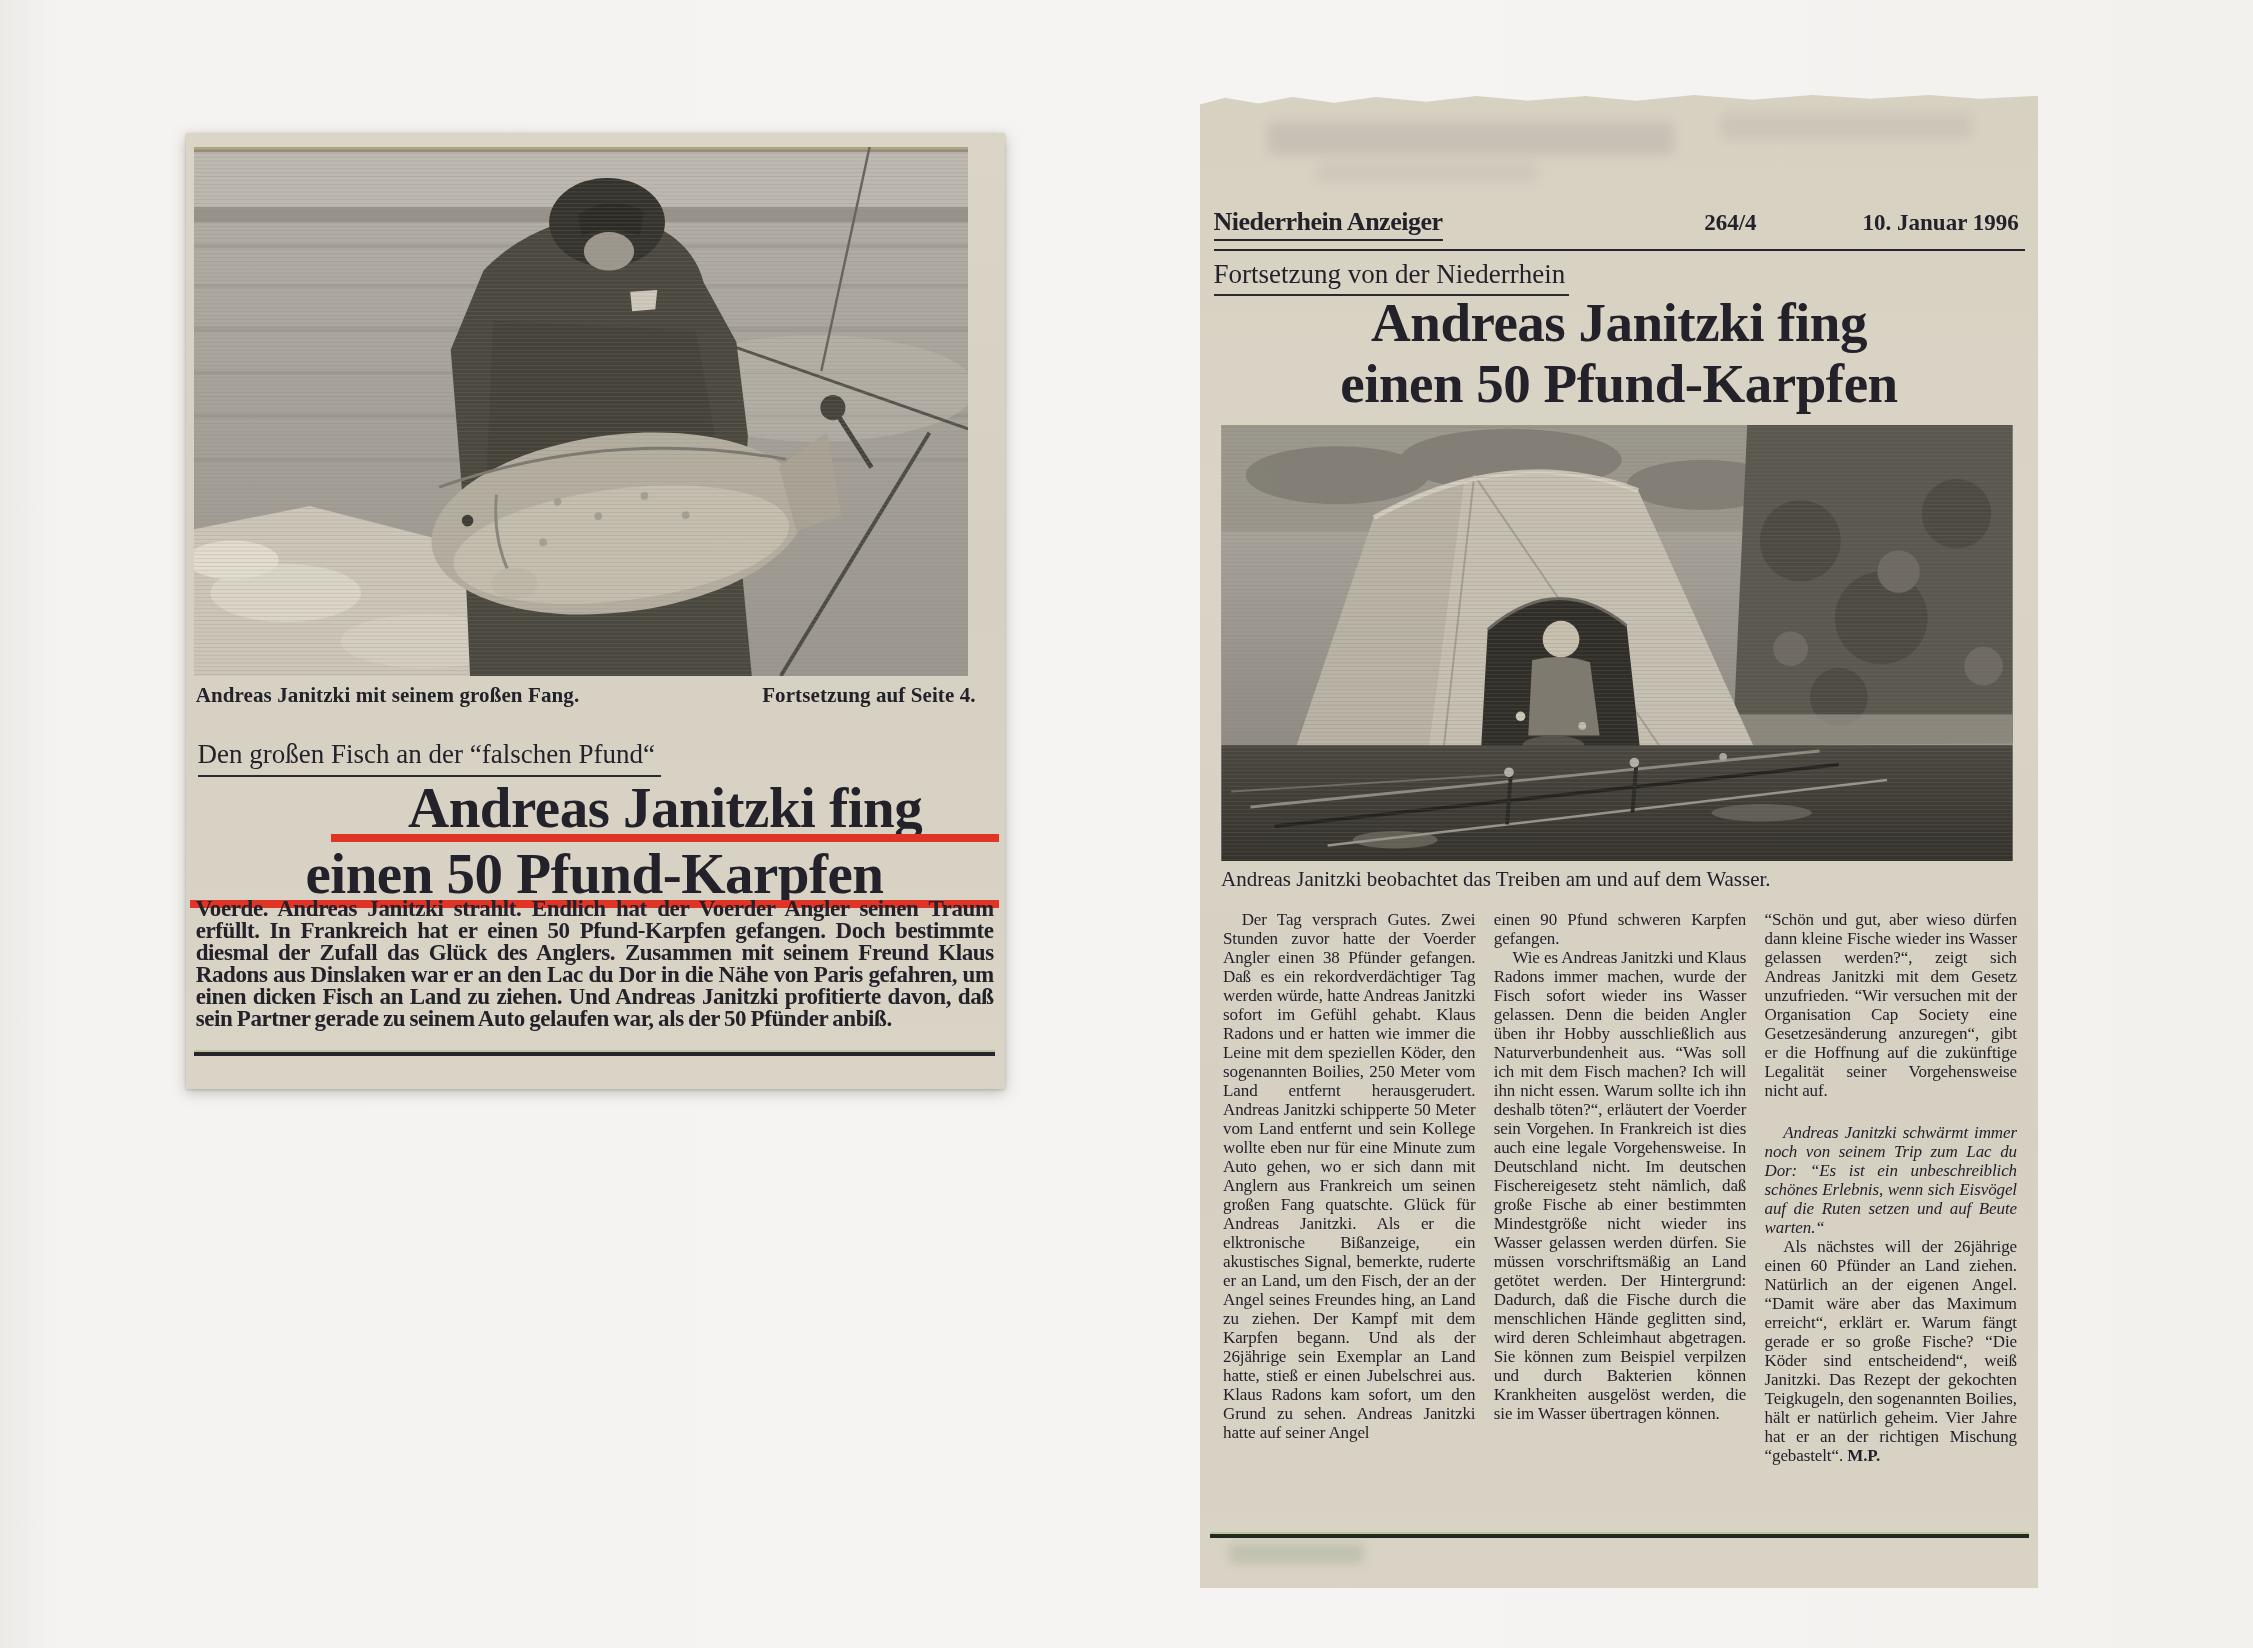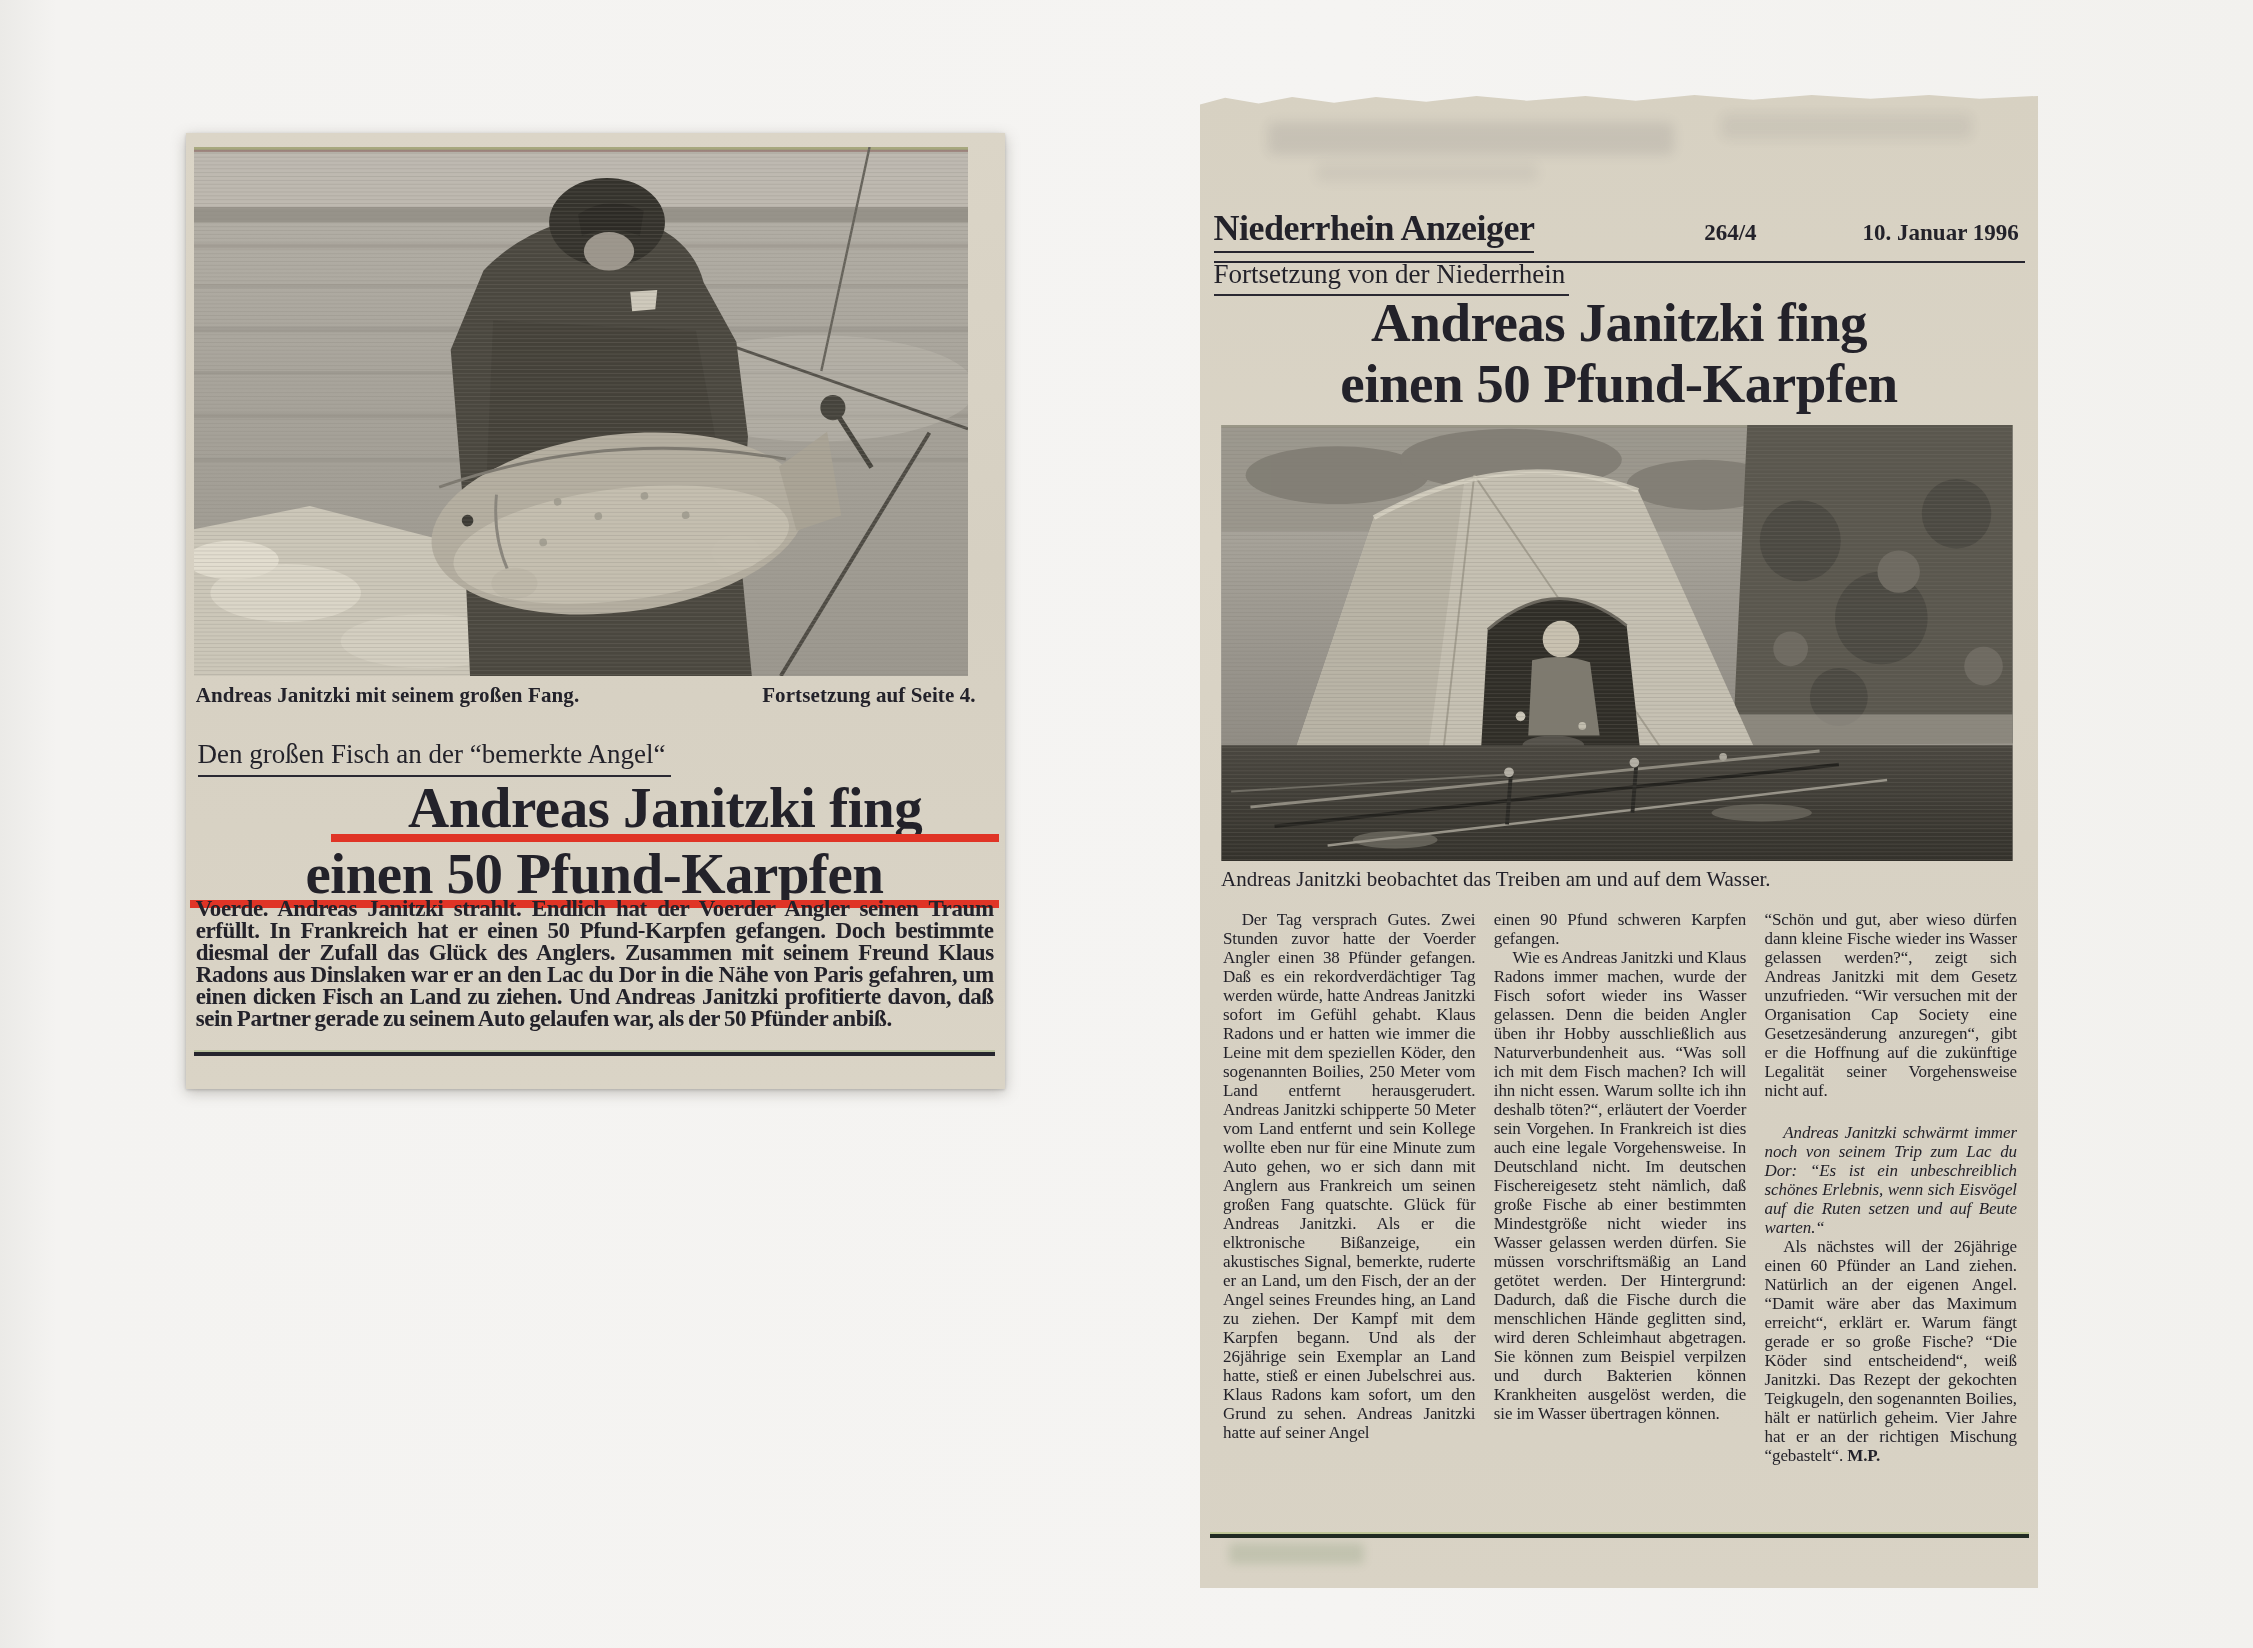--- a/index.html
+++ b/index.html
@@ -42,21 +42,21 @@
   .clip-right{
     left:1200px;top:93px;width:838px;height:1495px;
     background:linear-gradient(180deg,#d7d1c2 0%,#dad4c6 30%,#d6d0c2 70%,#d9d3c5 100%);
     clip-path:polygon(0% 11.6px,3% 4.8px,7% 10.6px,11% 3.9px,16% 9.7px,21% 3.9px,27% 8.7px,33% 2.9px,39% 7.7px,46% 2.9px,52% 7.7px,59% 1.9px,66% 6.8px,73% 1.9px,80% 5.8px,87% 1.9px,93% 5.8px,100% 2.9px,100% 100%,0% 100%);
   }
   .ghost{position:absolute;filter:blur(5.8px);opacity:.10;background:#3c3a44;border-radius:5.8px;}
   .masthead-row{
     position:absolute;left:13.5px;top:114px;width:811px;
     display:flex;align-items:baseline;border-bottom:2.9px solid #26252e;padding-bottom:7.7px;
   }
-  .masthead{font-weight:bold;font-size:36px;letter-spacing:-0.5px;border-bottom:2.9px solid #26252e;padding-bottom:1.9px;}
+  .masthead{font-weight:bold;font-size:26px;letter-spacing:-0.5px;border-bottom:2.9px solid #26252e;padding-bottom:1.9px;}
   .masthead-row .sp{flex:1;}
   .pageref{font-weight:bold;font-size:23px;margin-right:106px;}
   .issue-date{font-weight:bold;font-size:23px;margin-right:5.8px;}
   .continuation{
     position:absolute;left:13.5px;top:166px;display:inline-block;
     font-size:27px;border-bottom:2.9px solid #2a2932;padding:0 3.9px 3.9px 0;
   }
   .hl-r{position:absolute;left:29px;right:29px;top:199px;text-align:center;
     font-weight:bold;font-size:55px;line-height:61px;letter-spacing:-0.5px;}
   .photo2{left:21px;top:332px;width:792px;height:436px;}
@@ -138,21 +138,21 @@
         <ellipse cx="332" cy="452" rx="24" ry="16" fill="#bfb9aa"></ellipse>
         <rect width="802" height="548" fill="url(#ht)" opacity="0.55"></rect>
       </svg>
     </div>
 
     <div class="cap-row">
       <span>Andreas Janitzki mit seinem großen Fang.</span>
       <span>Fortsetzung auf Seite 4.</span>
     </div>
 
-    <div class="kicker">Den großen Fisch an der “bemerkte Angel“</div>
+    <div class="kicker">Den großen Fisch an der “falschen Pfund“</div>
 
     <div class="hl hl1">
       <span>Andreas Janitzki fing</span>
       <span class="bar"></span>
     </div>
     <div class="hl hl2">
       <span>einen 50 Pfund-Karpfen</span>
       <span class="bar"></span>
     </div>
 

